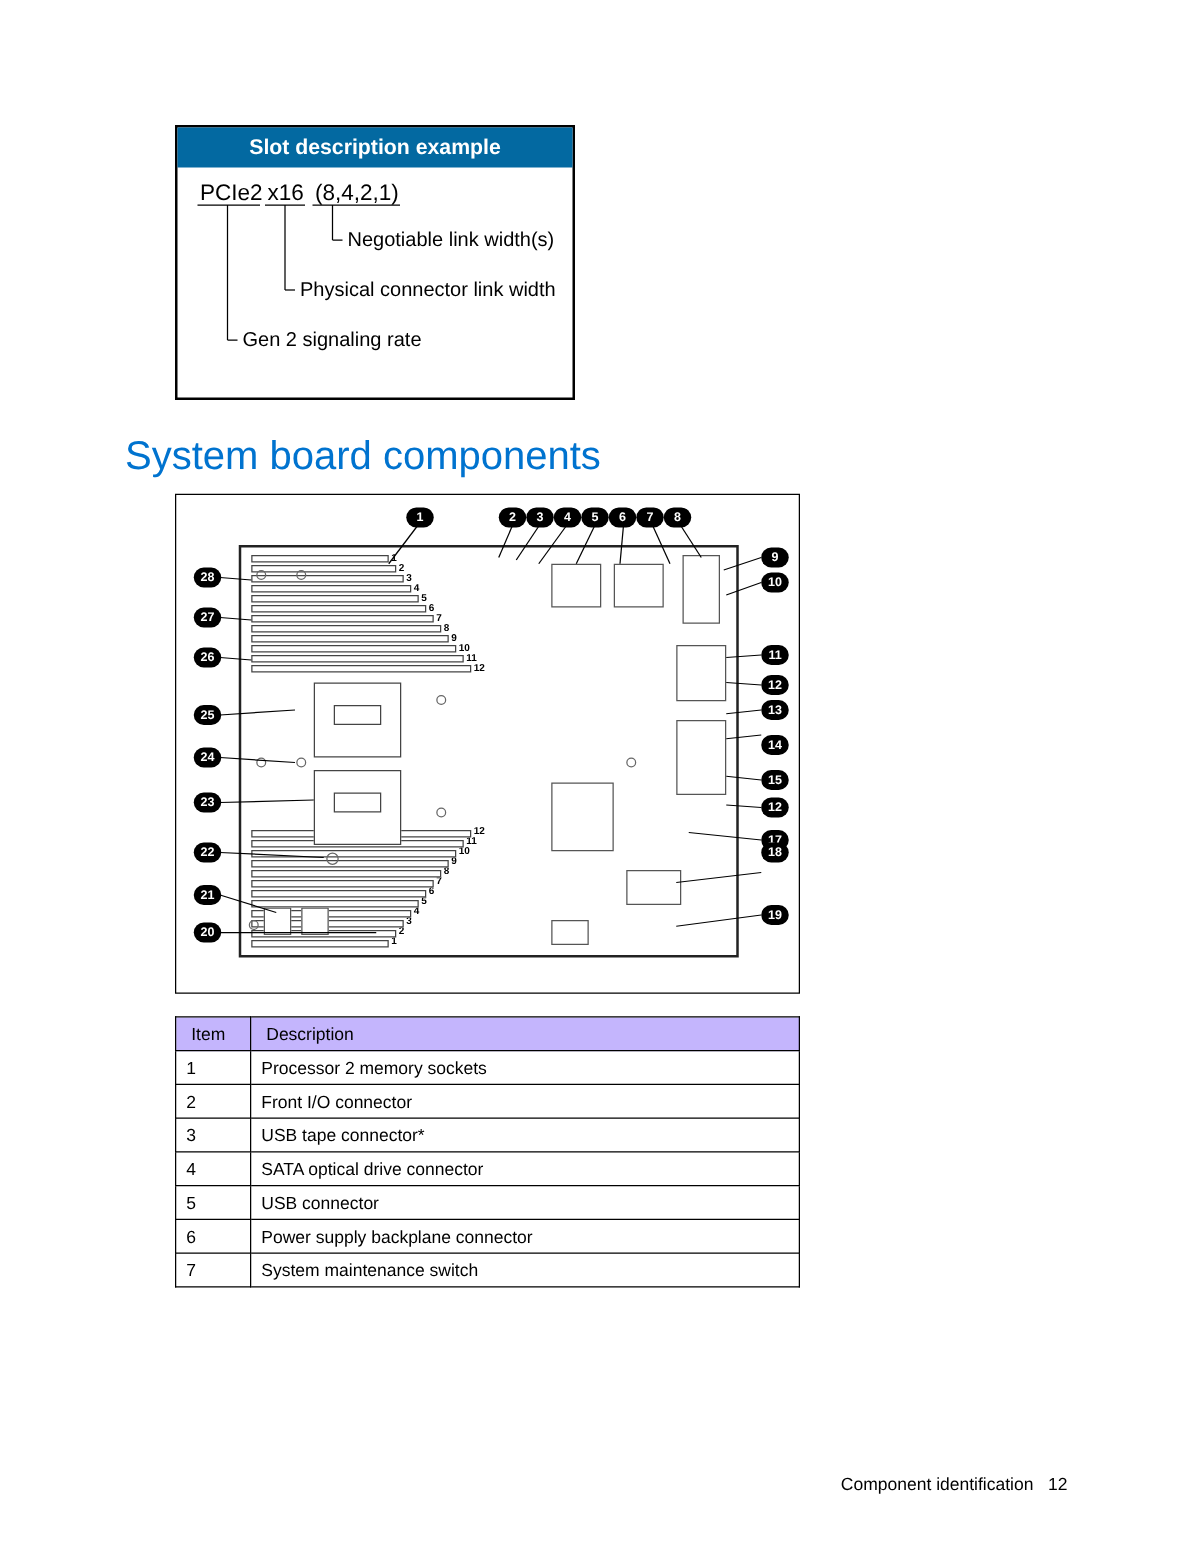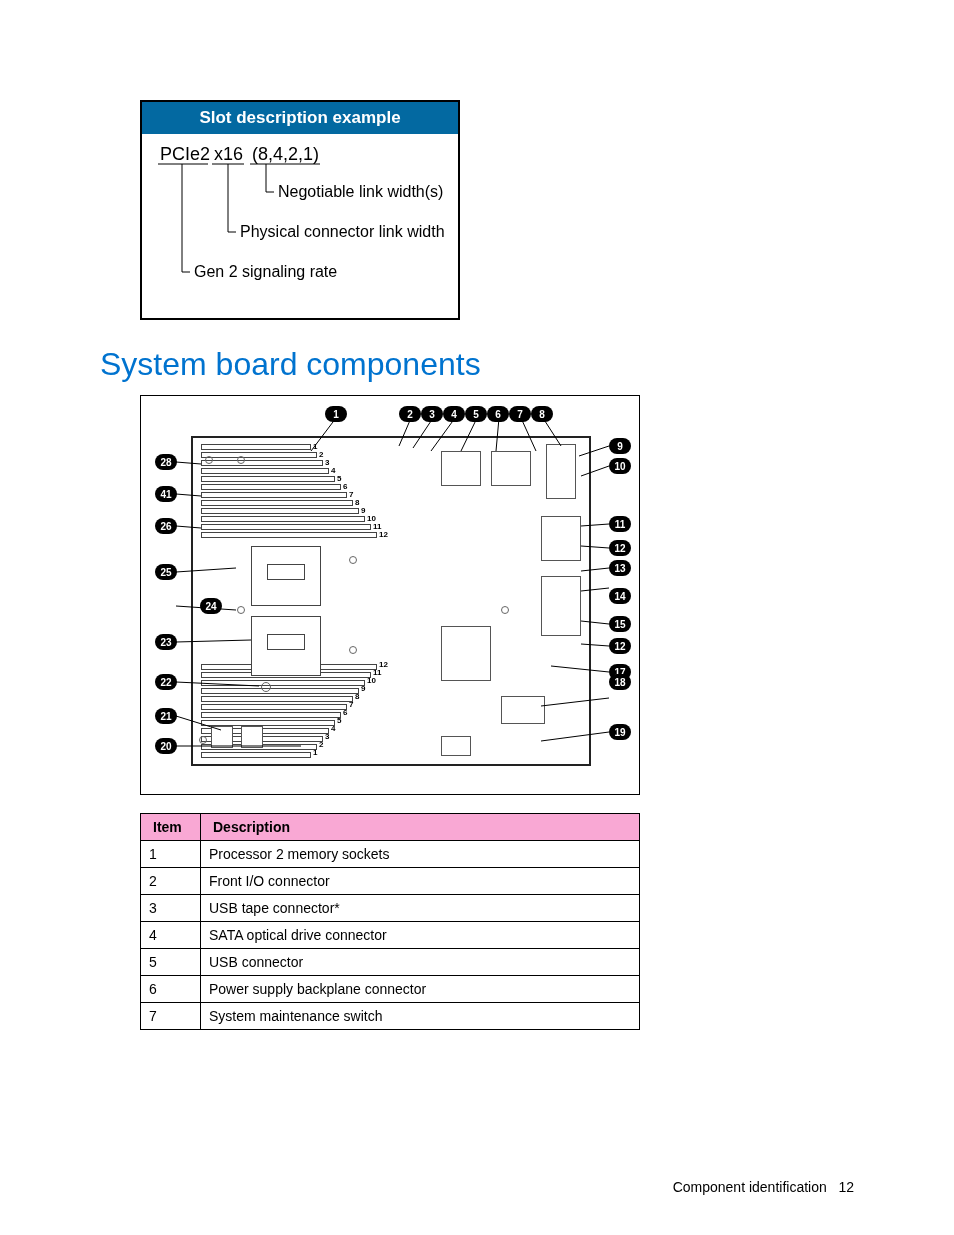--- a/index.html
+++ b/index.html
@@ -125,22 +125,22 @@
     margin-left: 40px;
     font-size: 14px;
   }
   table.comp th, table.comp td {
     border: 1px solid #000;
     padding: 5px 8px;
     text-align: left;
     vertical-align: top;
   }
   table.comp th {
-    font-weight: bold;
-    background: #f9a8d4;
+    font-weight: normal;
+    background: #c4b5fd;
     padding-left: 12px;
   }
   table.comp .item-col { width: 60px; }
   .footer {
     position: absolute;
     bottom: 40px;
     right: 100px;
     font-size: 14px;
   }
 </style>
@@ -313,24 +313,24 @@
       <div class="callout" style="left: 468px; top: 164px;">13</div>
       <div class="callout" style="left: 468px; top: 192px;">14</div>
       <div class="callout" style="left: 468px; top: 220px;">15</div>
       <div class="callout" style="left: 468px; top: 242px;">12</div>
       <div class="callout" style="left: 468px; top: 268px;">17</div>
       <div class="callout" style="left: 468px; top: 278px;">18</div>
       <div class="callout" style="left: 468px; top: 328px;">19</div>
     </div>
   <div id="co-left">
       <div class="callout" style="left: 14px; top: 58px;">28</div>
-      <div class="callout" style="left: 14px; top: 90px;">41</div>
+      <div class="callout" style="left: 14px; top: 90px;">27</div>
       <div class="callout" style="left: 14px; top: 122px;">26</div>
       <div class="callout" style="left: 14px; top: 168px;">25</div>
-      <div class="callout" style="left: 14px; top: 202px; margin-left: 45px;">24</div>
+      <div class="callout" style="left: 14px; top: 202px;">24</div>
       <div class="callout" style="left: 14px; top: 238px;">23</div>
       <div class="callout" style="left: 14px; top: 278px;">22</div>
       <div class="callout" style="left: 14px; top: 312px;">21</div>
       <div class="callout" style="left: 14px; top: 342px;">20</div>
     </div>
 </div>
 
 <table class="comp">
   <thead>
     <tr>

